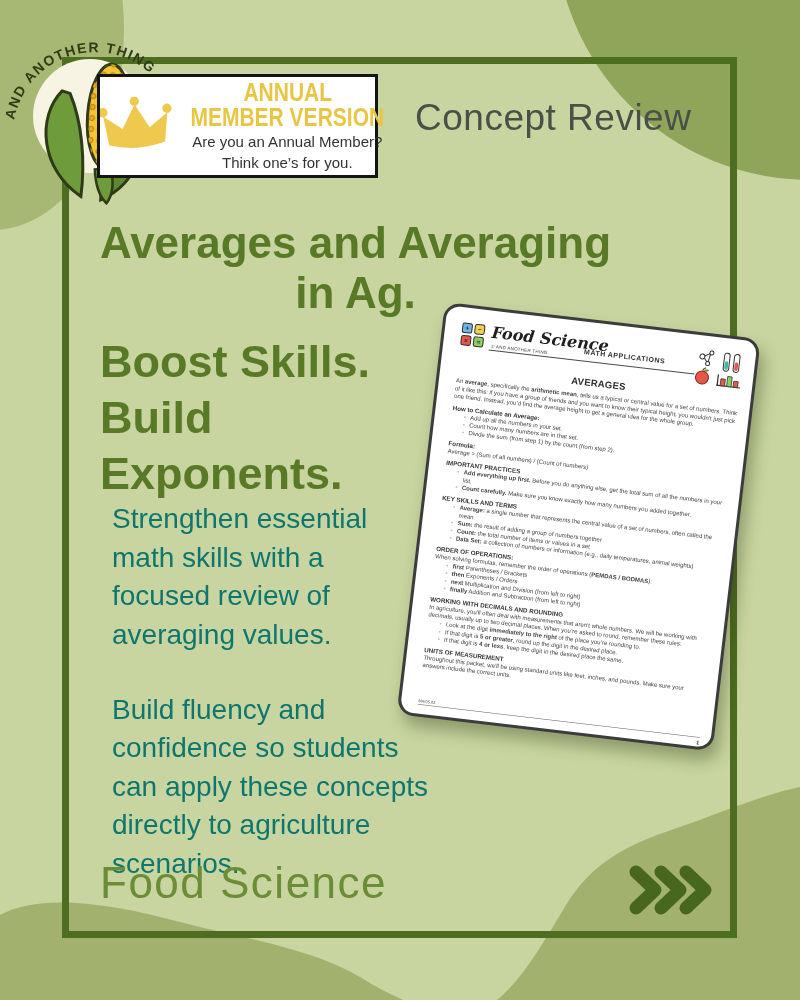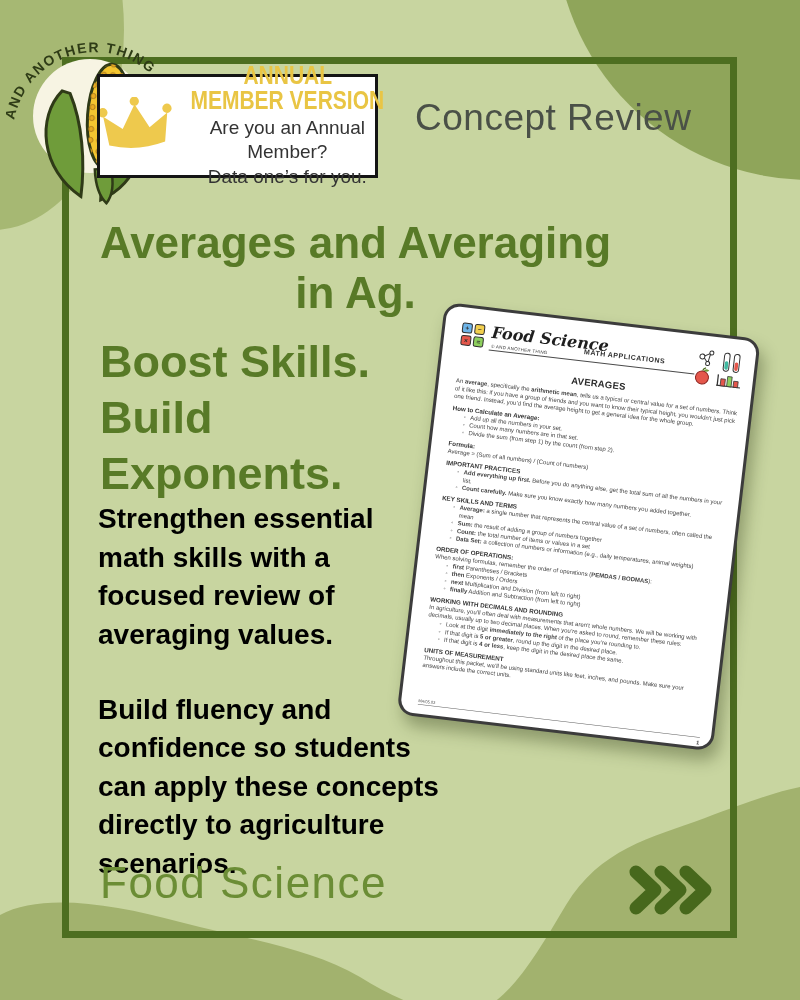--- a/index.html
+++ b/index.html
@@ -10,29 +10,29 @@
          box-sizing:border-box;z-index:1;}
   
   .corn-badge{position:absolute;left:6px;top:4px;width:170px;height:205px;z-index:6;}
   
   .member-box{position:absolute;left:97px;top:74px;width:281px;height:104px;background:#ffffff;
               border:3px solid #141414;box-sizing:border-box;z-index:7;display:flex;align-items:center;}
   .crown-wrap{width:86px;display:flex;justify-content:center;}
   .member-col{flex:1;display:flex;flex-direction:column;align-items:center;padding-right:8px;}
   .member-line{color:#e9c544;font-weight:800;font-size:25px;line-height:1.02;letter-spacing:0px;
                transform:scaleX(.84);transform-origin:center;white-space:nowrap;}
-  .member-sub{color:#333333;font-size:19px;line-height:1.25;text-align:center;margin-top:2px;}
+  .member-sub{color:#333333;font-size:15px;line-height:1.25;text-align:center;margin-top:2px;}
   .member-sub:first-of-type{margin-top:5px;}
   .kicker{position:absolute;left:415px;top:97px;font-size:37px;font-weight:400;color:#4a5047;
           letter-spacing:.5px;z-index:4;}
   .hero{position:absolute;left:100px;top:218px;z-index:4;}
   .hero h1,.hero h2{margin:0;color:#587a27;font-weight:700;white-space:pre-line;}
   .hero h1{font-size:44px;line-height:1.14;text-align:center;}
   .hero h2{font-size:45px;line-height:1.24;margin-top:16px;}
-  .body-copy{position:absolute;left:98px;top:500px;width:408px;z-index:3;color:#000000;font-weight:bold;}
+  .body-copy{position:absolute;left:112px;top:500px;width:408px;z-index:3;color:#0f766e;}
   .body-copy p{margin:0;font-size:28px;line-height:1.38;white-space:pre-line;}
   .body-copy p + p{margin-top:36px;}
   .footer-brand{position:absolute;left:100px;top:858px;font-size:44px;color:#6b8d35;
                 letter-spacing:1.5px;z-index:3;font-weight:400;}
   .chevrons{position:absolute;left:628px;top:864px;z-index:3;cursor:pointer;}
   
   .doc{position:absolute;left:445px;top:302px;width:318px;height:415px;background:#ffffff;
        border:3px solid #3c3c3c;border-radius:16px;transform:rotate(6.7deg);transform-origin:top left;
        box-shadow:6px 10px 16px rgba(35,45,12,.35);z-index:2;box-sizing:border-box;overflow:hidden;}
   .doc-scale{width:636px;height:830px;transform:scale(.5);transform-origin:top left;
@@ -209,21 +209,21 @@
           <circle cx="3" cy="13" r="4.5" fill="#eec94d"></circle>
           <circle cx="34" cy="4" r="4.5" fill="#eec94d"></circle>
           <circle cx="65" cy="13" r="4.5" fill="#eec94d"></circle>
         </g>
       </svg>
     </div>
     <div class="member-col">
       <div class="member-line">ANNUAL</div>
       <div class="member-line">MEMBER VERSION</div>
       <div class="member-sub">Are you an Annual Member?</div>
-      <div class="member-sub">Data one’s for you.</div>
+      <div class="member-sub">Think one’s for you.</div>
     </div>
   </div>
 
   <div class="kicker">Concept Review</div>
 
   <div class="hero">
     <h1>Averages and Averaging
 in Ag.</h1>
     <h2>Boost Skills.
 Build

